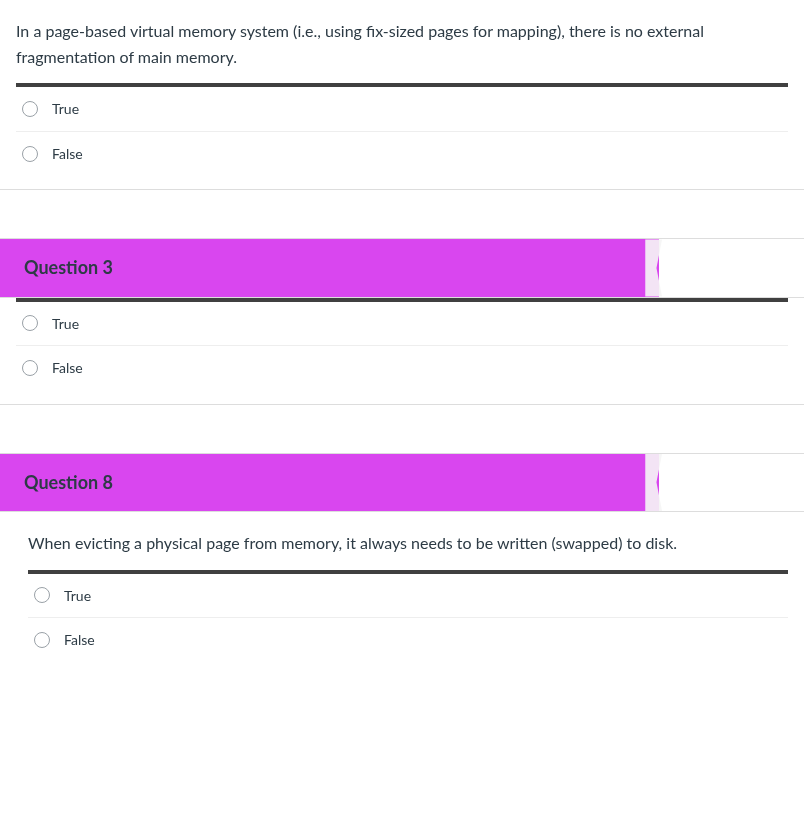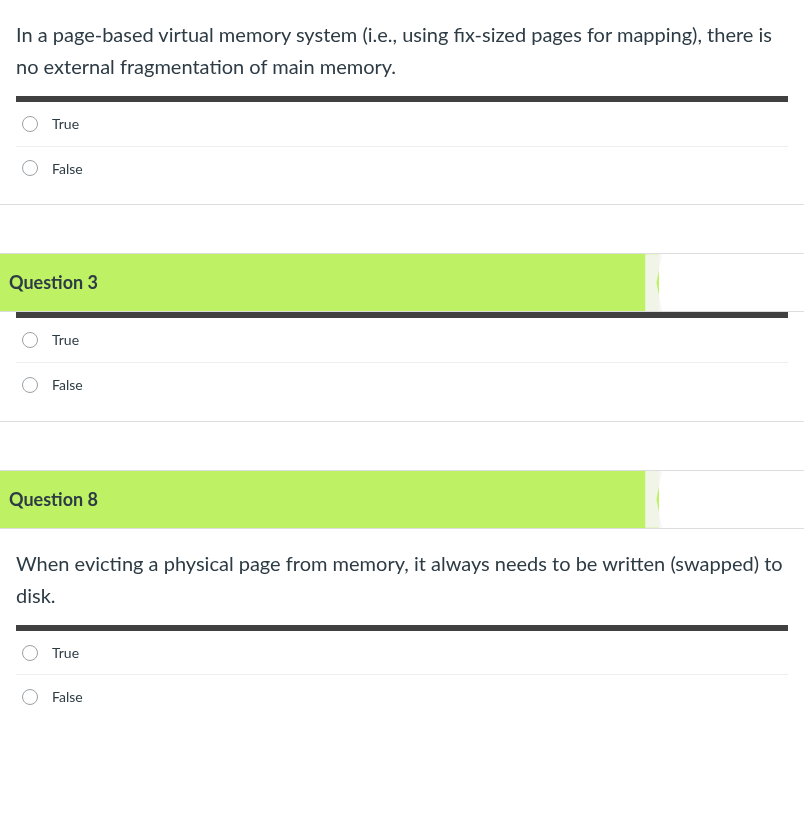--- a/index.html
+++ b/index.html
@@ -10,35 +10,35 @@
     color: #2d3b45;
     font-size: 15px;
     line-height: 1.4;
   }
   .question-block {
     border-bottom: 1px solid #ddd;
     padding-bottom: 0;
   }
   .question-text {
     padding: 18px 16px 14px 16px;
-    font-size: 20px;
+    font-size: 16px;
     line-height: 1.6;
     color: #2d3b45;
   }
   .answers {
     padding: 0 16px 14px 16px;
   }
   .answer-row {
     display: flex;
     align-items: center;
     padding: 12px 6px;
     border-top: 1px solid #eee;
   }
   .answer-row:first-child {
-    border-top: 6px solid #404040;
+    border-top: 4px solid #404040;
   }
   .radio {
     appearance: none;
     width: 16px;
     height: 16px;
     border: 1.5px solid #9aa1a7;
     border-radius: 50%;
     margin-right: 14px;
     cursor: pointer;
     flex-shrink: 0;
@@ -49,22 +49,22 @@
     color: #2d3b45;
     cursor: pointer;
   }
   .question-header-wrap {
     margin-top: 48px;
     border-top: 1px solid #ddd;
     border-bottom: 1px solid #ddd;
     position: relative;
   }
   .question-header {
-    background: #bef264;
-    padding: 16px 9px;
+    background: #d946ef;
+    padding: 16px 24px;
     font-weight: 700;
     font-size: 18px;
     color: #2d3b45;
     width: 82%;
     position: relative;
   }
   .question-header::after {
     content: "";
     position: absolute;
     right: -14px;
@@ -105,21 +105,21 @@
     <label class="answer-row">
       <input type="radio" class="radio" name="q1" style="">
       <span class="answer-label">False</span>
     </label>
   </div>
 </div>
 
 <div class="question-header-wrap">
   <div class="question-header">Question 8</div>
 </div>
-<div class="question-block" style="border-bottom:none;">
+<div class="question-block" style="border-bottom:none;margin-left:12px;">
   <div class="question-text">When evicting a physical page from memory, it always needs to be written (swapped) to disk.</div>
   <div class="answers">
     <label class="answer-row">
       <input type="radio" class="radio" name="q2" style="">
       <span class="answer-label">True</span>
     </label>
     <label class="answer-row" style="border-top:1px solid #eee;">
       <input type="radio" class="radio" name="q2" style="">
       <span class="answer-label">False</span>
     </label>

